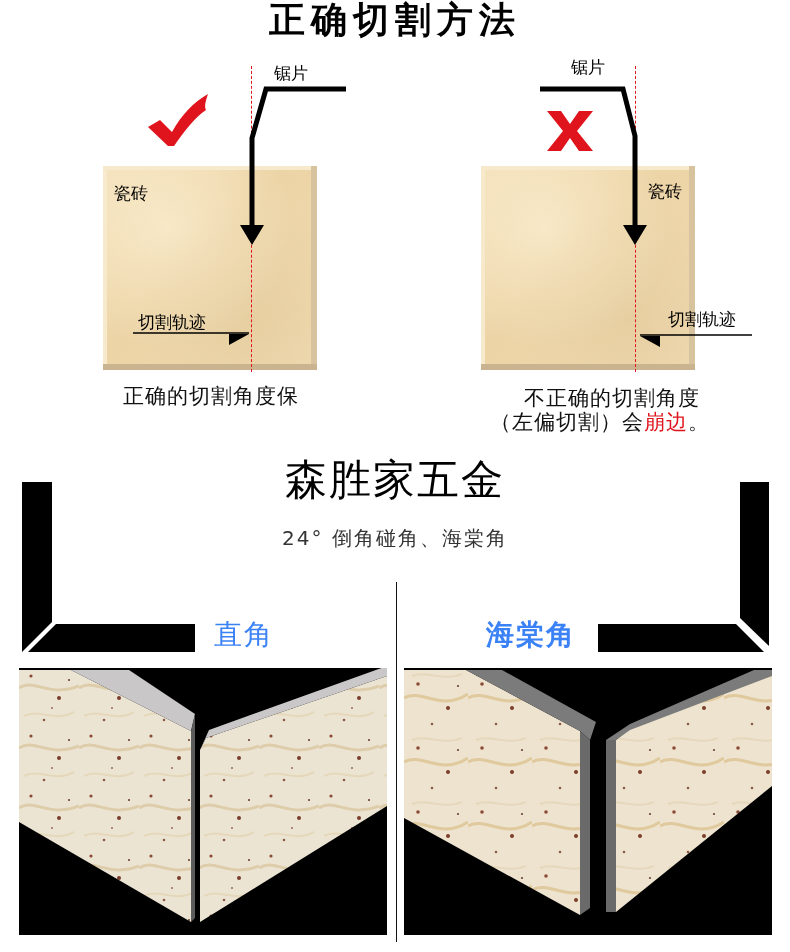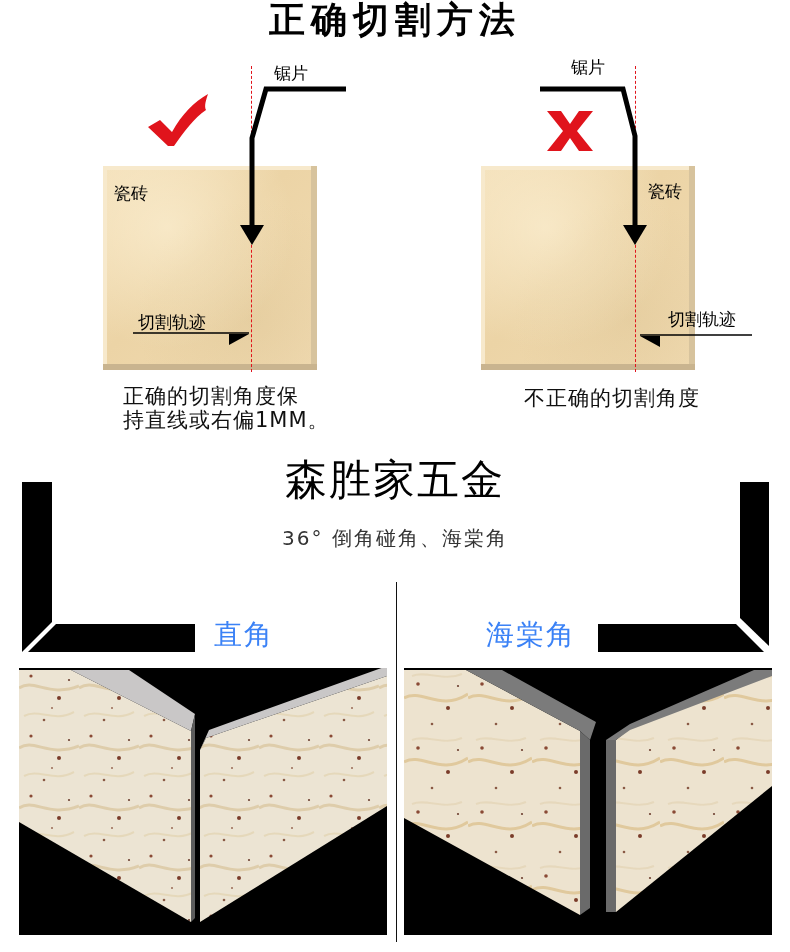--- a/index.html
+++ b/index.html
@@ -66,21 +66,20 @@
     <polygon points="4,140 28,140 16,160" fill="#000"></polygon>
   </svg>
 
   <div class="abs label" style="left:138px;top:311px;">切割轨迹</div>
   <svg class="abs" style="left:133px;top:331px;" width="118" height="16" viewBox="0 0 118 16">
     <line x1="0" y1="2" x2="116" y2="2" stroke="#000" stroke-width="1.5"></line>
     <polygon points="96,3 116,3 96,14" fill="#000"></polygon>
   </svg>
 
   <div class="abs caption" style="left:123px;top:384px;">正确的切割角度保</div>
-  <div class="abs caption" style="left:123px;top:408px;">持直线或右偏1MM。</div>
 </div>
 
 <div class="abs" style="left:395px;top:0;width:395px;height:450px;">
 
   <svg class="abs" style="left:151px;top:110px;" width="48" height="42" viewBox="0 0 48 42">
     <path d="M1 1 L15 1 L24 14 L33 1 L47 1 L31 21 L47 41 L33 41 L24 28 L15 41 L1 41 L17 21 Z" fill="#e0141c"></path>
   </svg>
   <div class="abs label" style="left:176px;top:56px;">锯片</div>
   <div class="abs tile" style="left:86px;top:166px;"></div>
   <div class="abs label" style="left:253px;top:180px;">瓷砖</div>
@@ -88,38 +87,41 @@
   <svg class="abs" style="left:143px;top:85px;" width="112" height="162" viewBox="0 0 112 162">
     <polyline points="2,4 85,4 97,51 97,142" fill="none" stroke="#000" stroke-width="5" stroke-linejoin="miter"></polyline>
     <polygon points="85,140 109,140 97,160" fill="#000"></polygon>
   </svg>
   <div class="abs label" style="left:273px;top:308px;">切割轨迹</div>
   <svg class="abs" style="left:243px;top:333px;" width="114" height="16" viewBox="0 0 114 16">
     <line x1="2" y1="2" x2="114" y2="2" stroke="#000" stroke-width="1.5"></line>
     <polygon points="2,3 22,3 22,14" fill="#000"></polygon>
   </svg>
   <div class="abs caption" style="left:105px;top:386px;margin-left:24px;">不正确的切割角度</div>
+  <div class="abs caption" style="left:95px;top:410px;">
+    <span>（左偏切割）会</span><span class="red">崩边</span><span>。</span>
+  </div>
 </div>
 
 <div class="abs section-heading">
   <div class="h-thin">森胜家五金</div>
 </div>
-<div class="abs subtitle">36° 倒角碰角、海棠角</div>
+<div class="abs subtitle">24° 倒角碰角、海棠角</div>
 
 <svg class="abs" style="left:22px;top:482px;" width="174" height="172" viewBox="0 0 174 172">
   <polygon points="0,0 30,0 30,140 0,170" fill="#000"></polygon>
   <polygon points="34,142 173,142 173,170 6,170" fill="#000"></polygon>
 </svg>
 <div class="abs corner-label" style="left:214px;top:616px;">直角</div>
 
 <svg class="abs" style="left:598px;top:482px;" width="172" height="172" viewBox="0 0 172 172">
   <polygon points="142,0 171,0 171,164 142,136" fill="#000"></polygon>
   <polygon points="0,142 138,142 166,170 0,170" fill="#000"></polygon>
 </svg>
-<div class="abs corner-label" style="left:486px;top:616px;">海棠角</div>
+<div class="abs corner-label" style="left:486px;top:616px;font-weight:bold;">海棠角</div>
 
 <div class="abs" style="left:396px;top:582px;width:1px;height:360px;background:#111;"></div>
 
 <svg class="abs photo" style="left:19px;top:668px;" width="368" height="267" viewBox="0 0 368 267">
   <defs>
     <pattern id="stoneA" width="60" height="60" patternUnits="userSpaceOnUse">
       <rect width="60" height="60" fill="#ece4d3"></rect>
       <path d="M0 20 C15 10 30 30 60 18" stroke="#d9c39a" stroke-width="3" fill="none" opacity="0.7"></path>
       <path d="M5 48 C20 40 35 55 55 44" stroke="#e3d4b4" stroke-width="2" fill="none" opacity="0.8"></path>
       <circle cx="12" cy="8" r="1.6" fill="#8a4a35"></circle>

